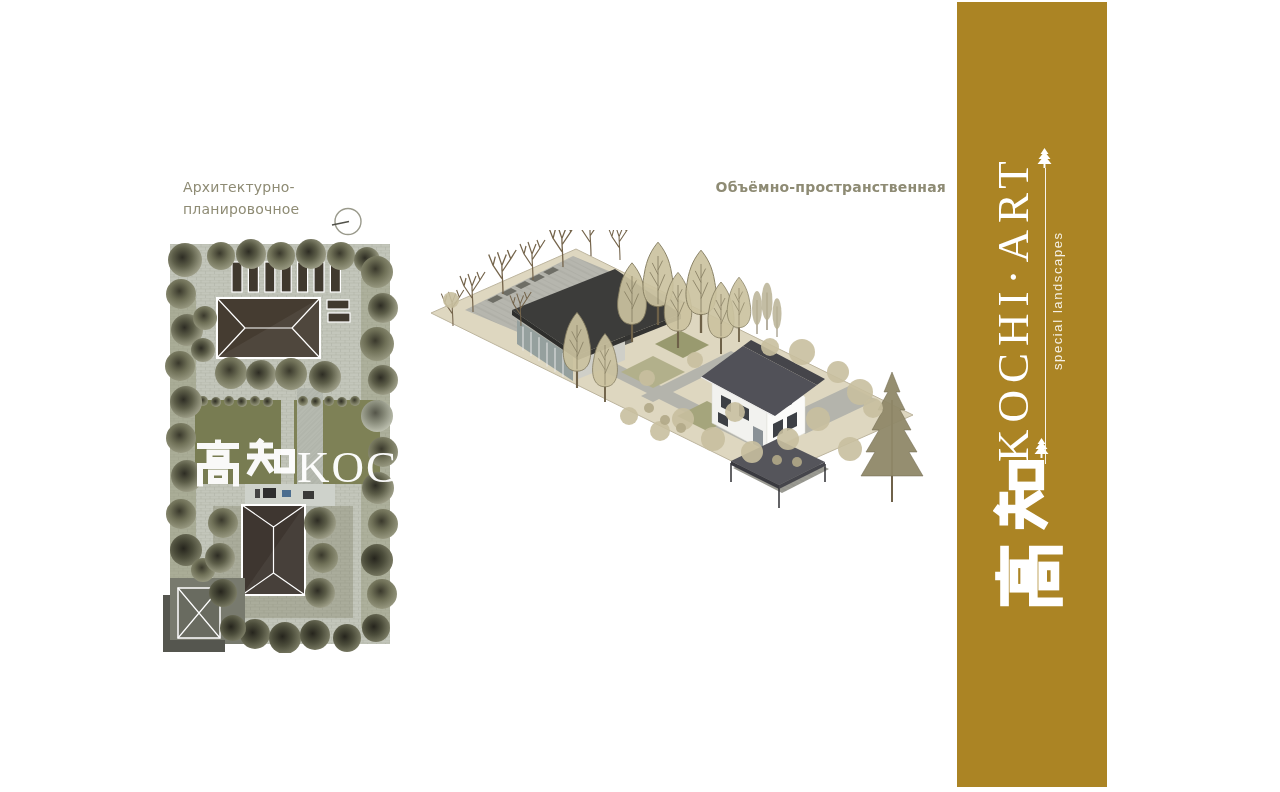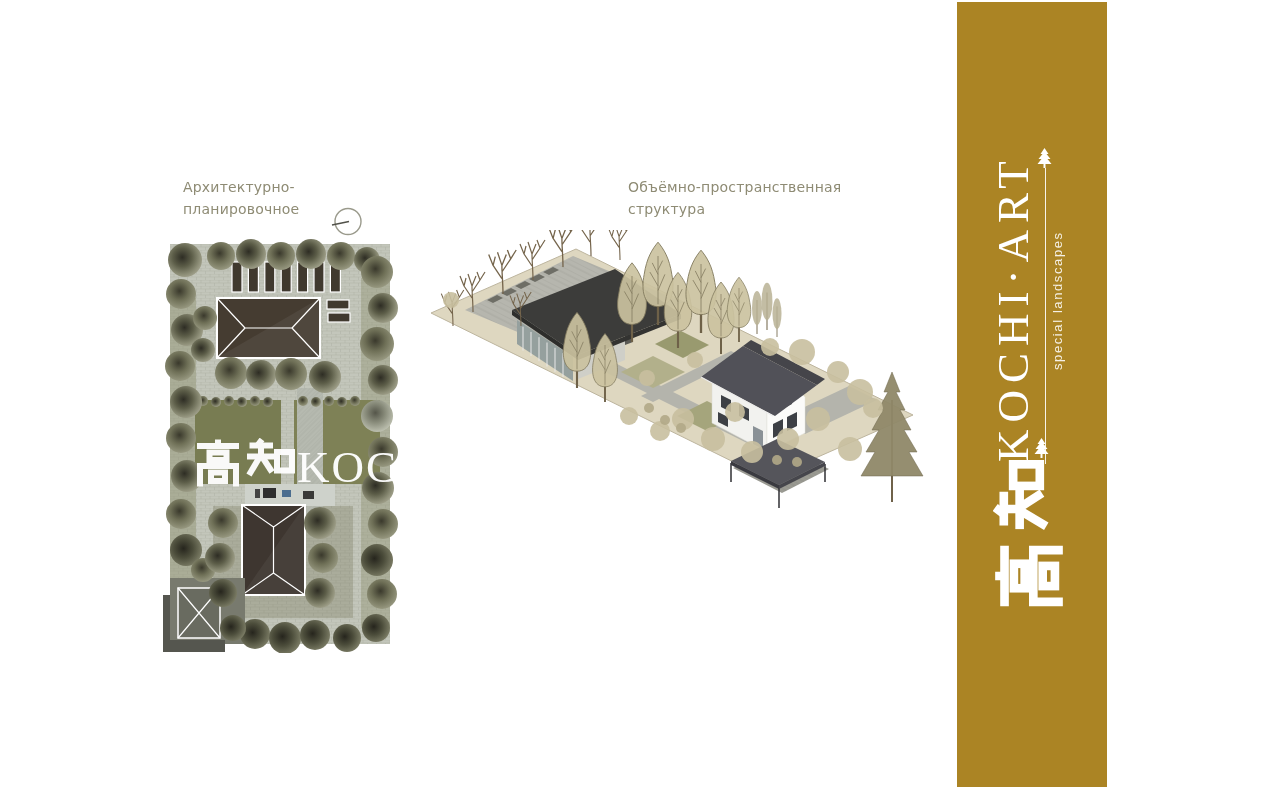--- a/index.html
+++ b/index.html
@@ -2,21 +2,21 @@
 <html><head>
 <meta charset="utf-8">
 <style>
   html,body{margin:0;padding:0;background:#ffffff;}
   .page{position:relative;width:1245px;height:792px;background:#ffffff;overflow:hidden;
         font-family:"Liberation Sans",sans-serif;}
   
   .sec-title{position:absolute;color:#8e8b74;font-size:14px;line-height:1.6;
              font-family:"DejaVu Sans",sans-serif;letter-spacing:.2px;}
   .sec-title.left{left:183px;top:176px;width:220px;text-align:left;}
-  .sec-title.right{left:628px;top:176px;width:260px;text-align:left;}
+  .sec-title.right{left:686px;top:176px;width:260px;text-align:right;font-weight:bold;}
   
   .north{position:absolute;left:330px;top:204px;width:36px;height:36px;}
   
   .plan{position:absolute;left:163px;top:238px;width:236px;height:415px;overflow:hidden;}
   .plan svg.scene{position:absolute;left:0;top:0;}
   .watermark{position:absolute;left:30px;top:196px;height:54px;display:flex;
              align-items:flex-end;gap:2px;color:#ffffff;opacity:.96;white-space:nowrap;}
   .watermark .wm-latin{font-family:"Liberation Serif",serif;font-size:45px;line-height:.92;
              letter-spacing:2px;color:#ffffff;font-weight:400;}
   
@@ -82,21 +82,20 @@
     <div>Архитектурно-планировочное</div>
   </div>
 
   <svg class="north" viewBox="0 0 36 36">
     <circle cx="18" cy="17.5" r="13" fill="none" stroke="#9a9a8c" stroke-width="1.4"></circle>
     <line x1="19" y1="17.5" x2="2" y2="21" stroke="#52524a" stroke-width="1.6"></line>
   </svg>
 
   <div class="sec-title right">
     <div>Объёмно-пространственная</div>
-    <div>структура</div>
   </div>
 
   <div class="plan">
     <svg class="scene" width="236" height="415" viewBox="0 0 236 415">
       <defs>
         <pattern id="brick" width="9" height="6" patternUnits="userSpaceOnUse">
           <rect width="9" height="6" fill="#c3c6bb"></rect>
           <path d="M0,0H9 M0,3H9" stroke="#b0b3a8" stroke-width=".6"></path>
           <path d="M2,0V3 M6.5,3V6" stroke="#b0b3a8" stroke-width=".6"></path>
         </pattern>

